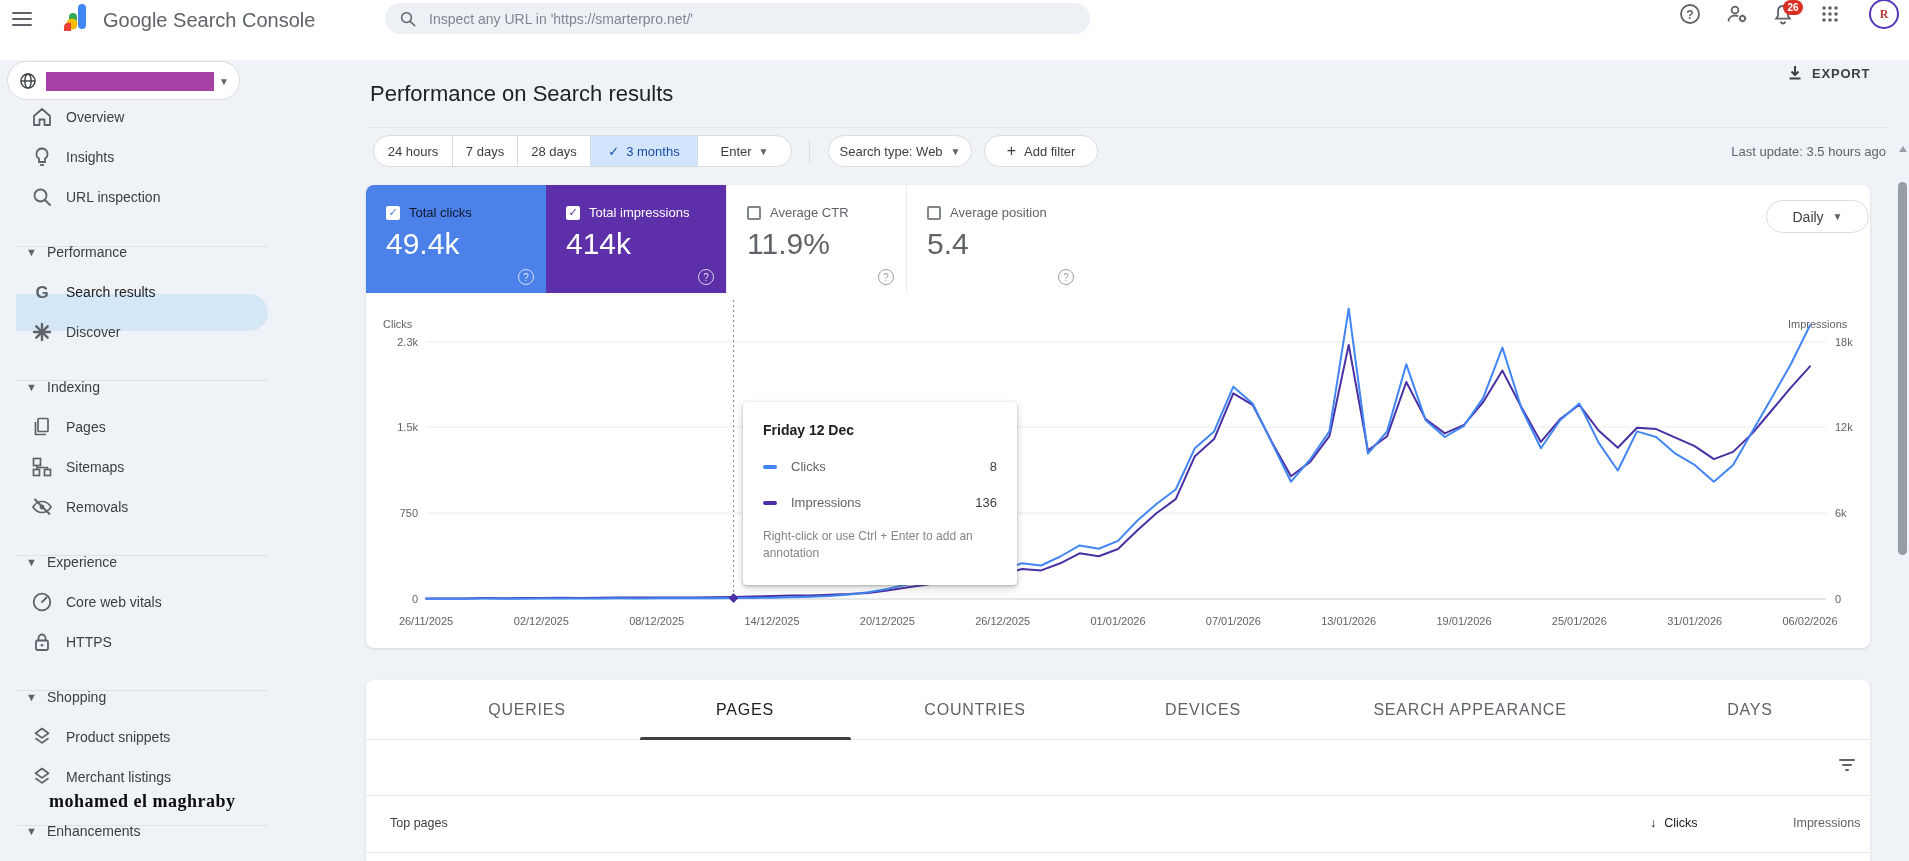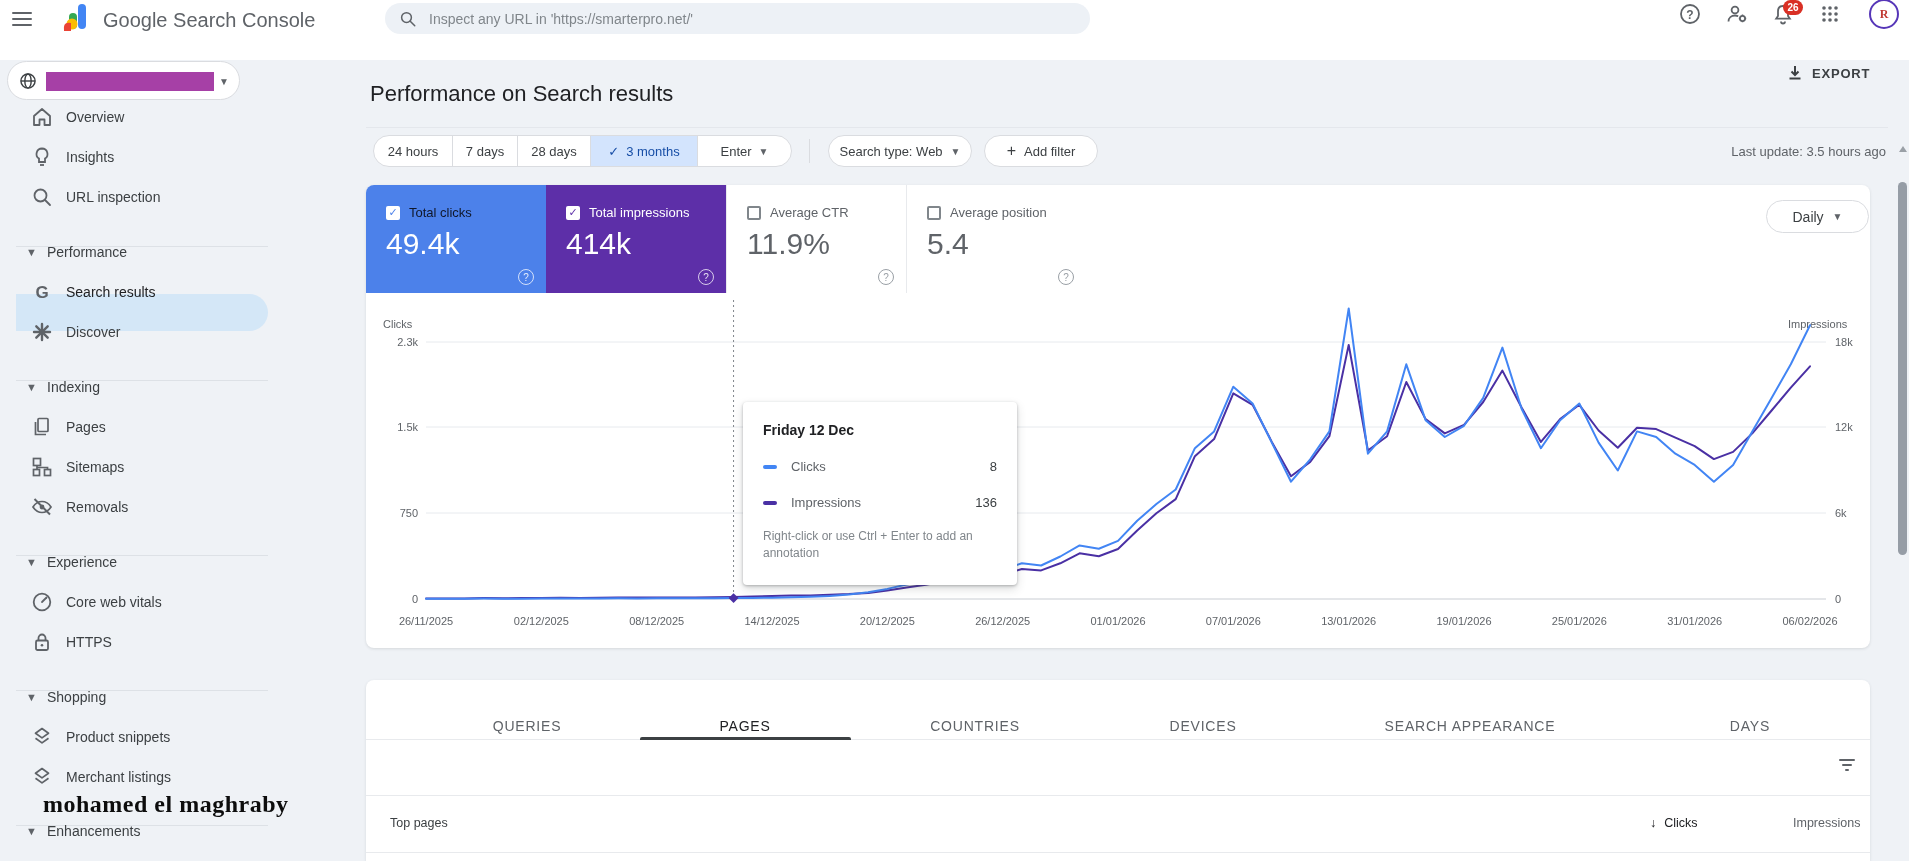--- a/index.html
+++ b/index.html
@@ -55,32 +55,32 @@
   .tooltip{position:absolute;left:377px;top:217px;width:274px;height:183px;background:#fff;border-radius:4px;
            box-shadow:0 1px 3px rgba(60,64,67,.35),0 4px 10px rgba(60,64,67,.18);box-sizing:border-box;padding:20px 20px 0 20px;z-index:5;}
   .tt-title{font-size:14px;font-weight:bold;color:#202124;}
   .tt-row{display:flex;align-items:center;margin-top:21px;}
   .tt-dash{width:14px;height:4px;border-radius:2px;margin-right:14px;}
   .tt-label{font-size:13px;color:#5f6368;flex:1;}
   .tt-value{font-size:13px;color:#3c4043;}
   .tt-hint{margin-top:18px;font-size:12px;color:#80868b;line-height:1.4;}
   
   #tabs-panel{left:366px;top:680px;width:1504px;height:181px;border-radius:8px 8px 0 0;}
-  .tab{position:absolute;top:16px;height:60px;display:flex;align-items:center;font-size:14px;letter-spacing:.8px;color:#5f6368;cursor:pointer;transform:translateX(-50%);white-space:nowrap;font-weight:500;}
+  .tab{position:absolute;top:0;height:60px;display:flex;align-items:center;font-size:16px;letter-spacing:.8px;color:#5f6368;cursor:pointer;transform:translateX(-50%);white-space:nowrap;font-weight:500;}
   .tab.sel{color:#202124;}
   .tabline{position:absolute;left:0;top:59px;width:1504px;height:1px;background:#e8eaed;}
   .underline{position:absolute;top:57px;height:3px;background:#3c4043;border-radius:2px 2px 0 0;}
   .row2line{position:absolute;left:0;top:115px;width:1504px;height:1px;background:#e8eaed;}
   .hdrline{position:absolute;left:0;top:172px;width:1504px;height:1px;background:#e8eaed;}
   .thead{position:absolute;font-size:12.5px;color:#3c4043;}
   
   .sb-thumb{position:absolute;left:1898px;top:182px;width:9px;height:373px;background:#969da6;border-radius:5px;cursor:pointer;}
   .sb-up{position:absolute;left:1899px;top:146px;width:0;height:0;border-left:4px solid transparent;border-right:4px solid transparent;border-bottom:6px solid #9aa0a6;}
   
-  .watermark{position:absolute;left:43px;top:791px;font-family:"Liberation Serif","DejaVu Serif",serif;font-weight:bold;font-size:24px;color:#0d0d0d;z-index:50;letter-spacing:.5px;}
+  .watermark{position:absolute;left:49px;top:791px;font-family:"Liberation Serif","DejaVu Serif",serif;font-weight:bold;font-size:18px;color:#0d0d0d;z-index:50;letter-spacing:.5px;}
   svg{display:block;}
 </style>
 </head>
 <body>
 
 <div class="stage">
 
   <div class="topbar">
     <div class="abs hamburger" style="left:12px;top:8px;">
         <span></span>

